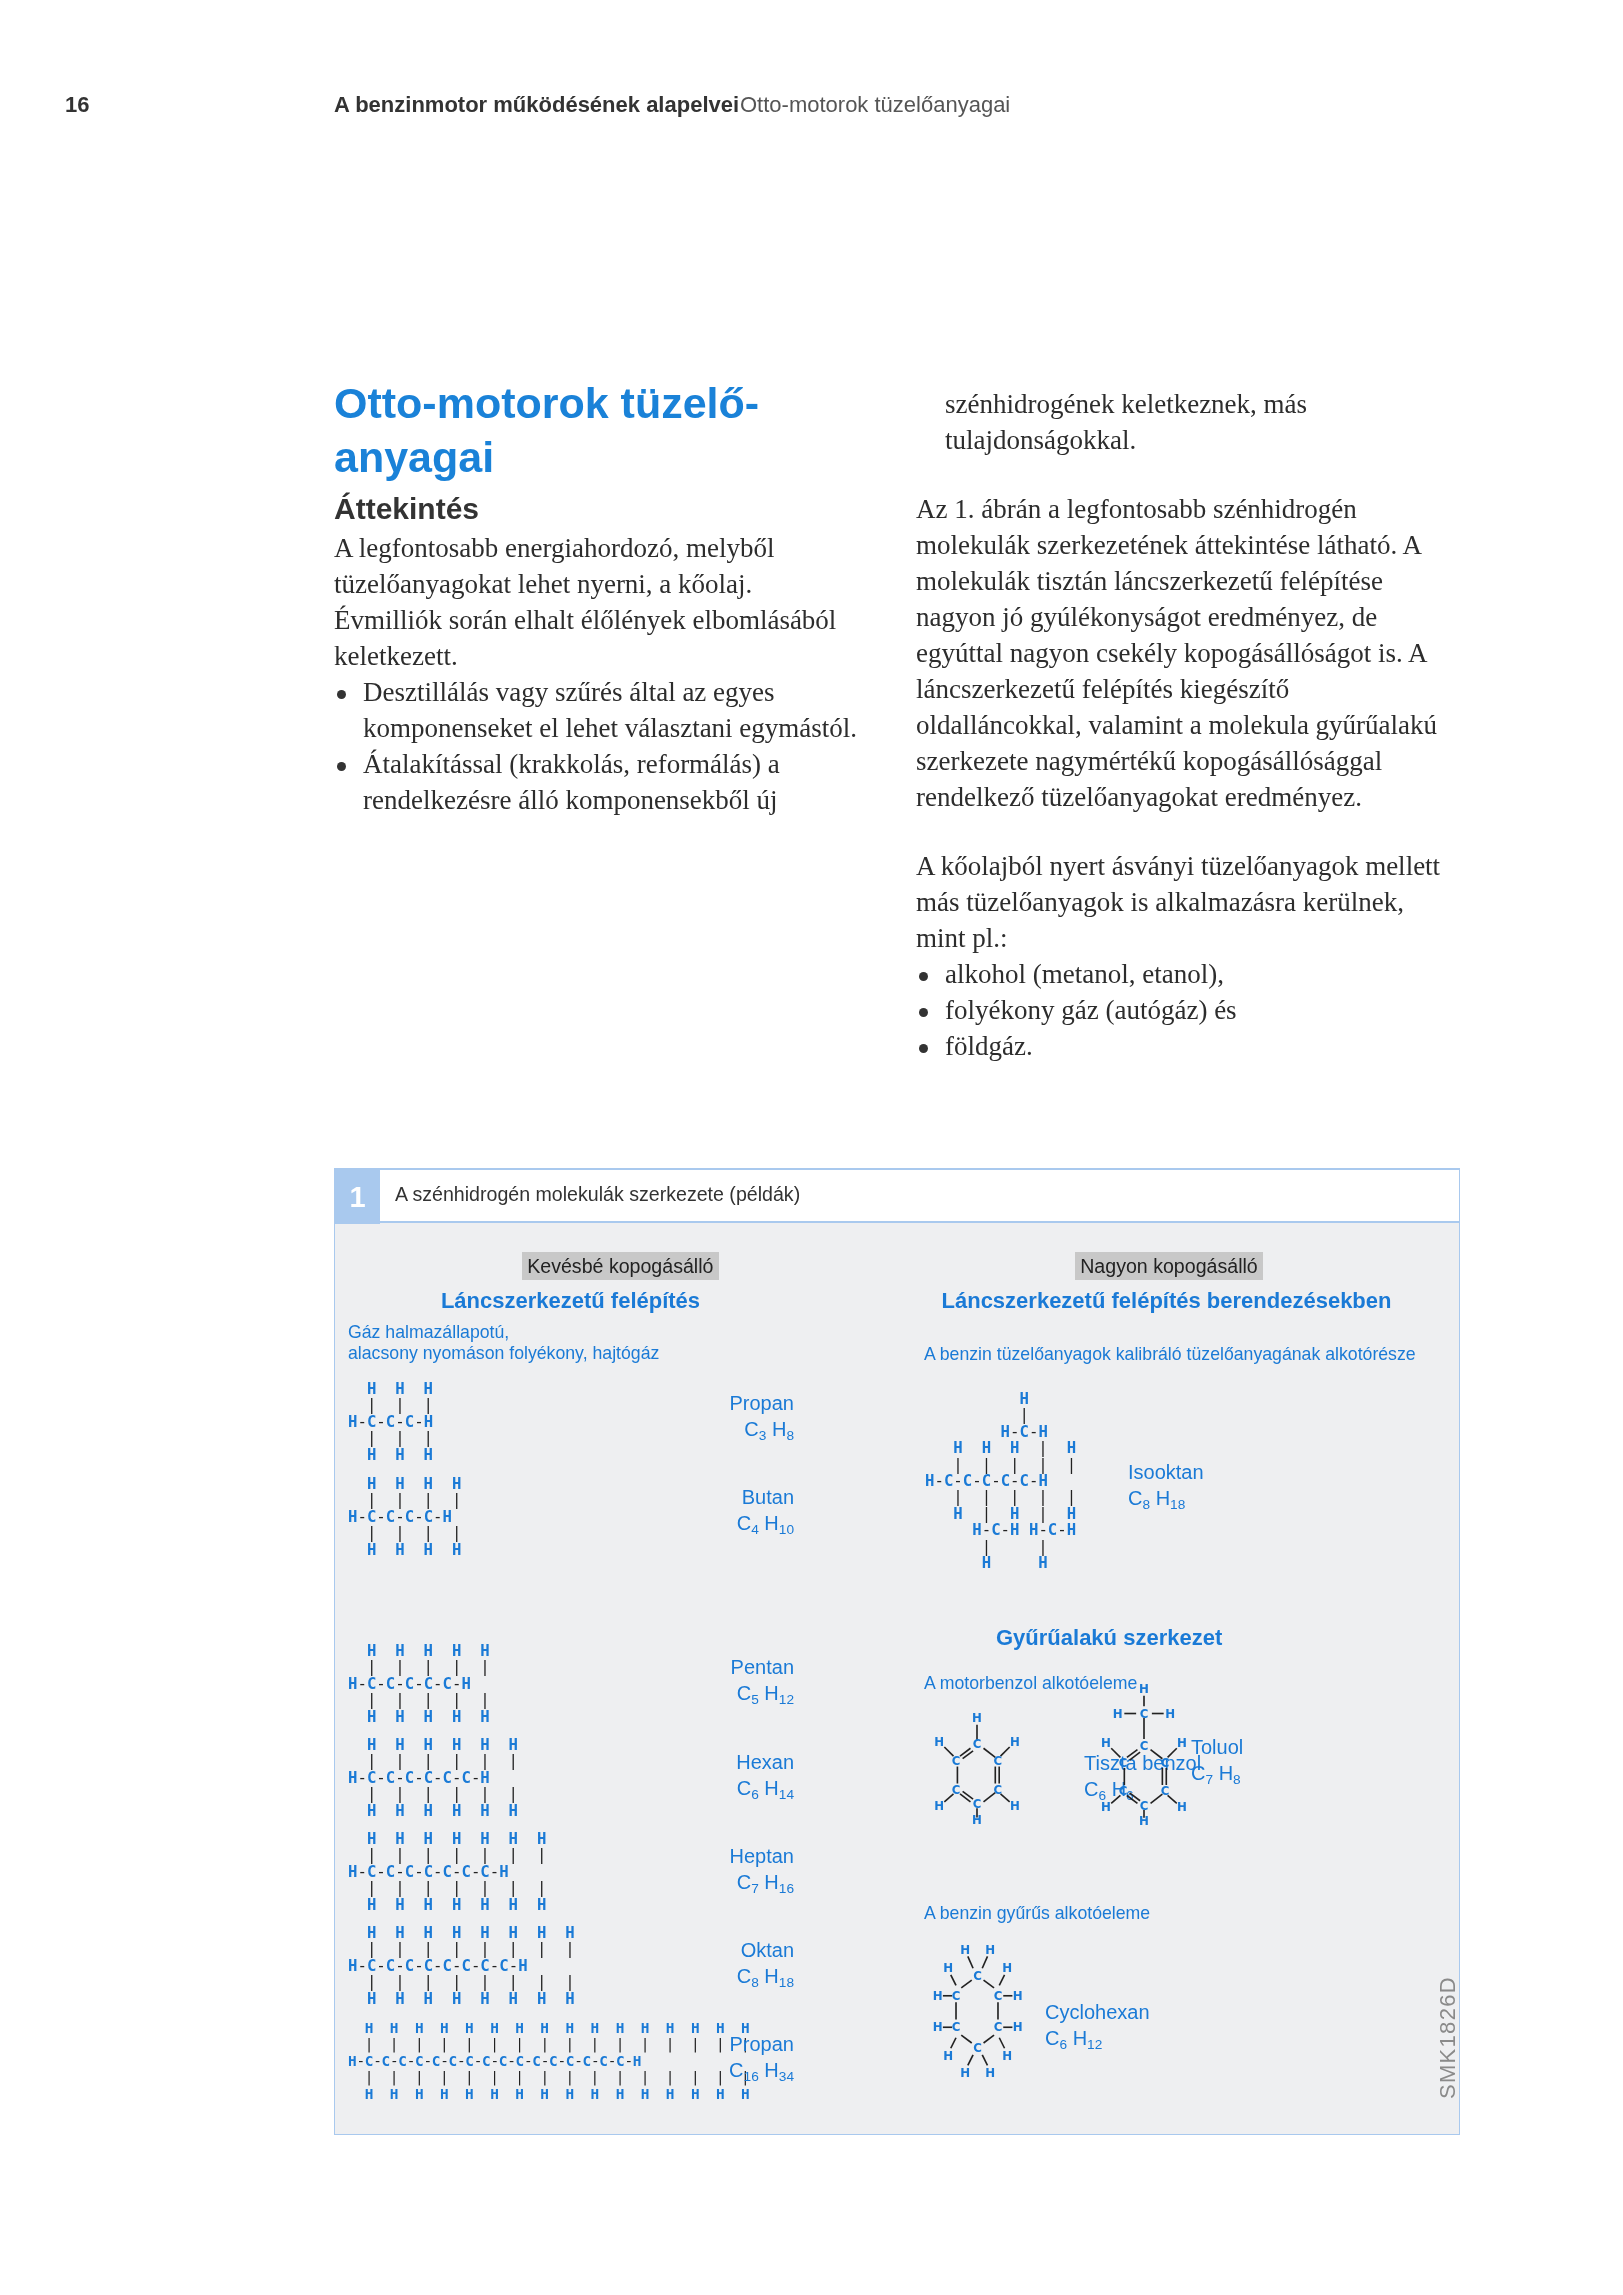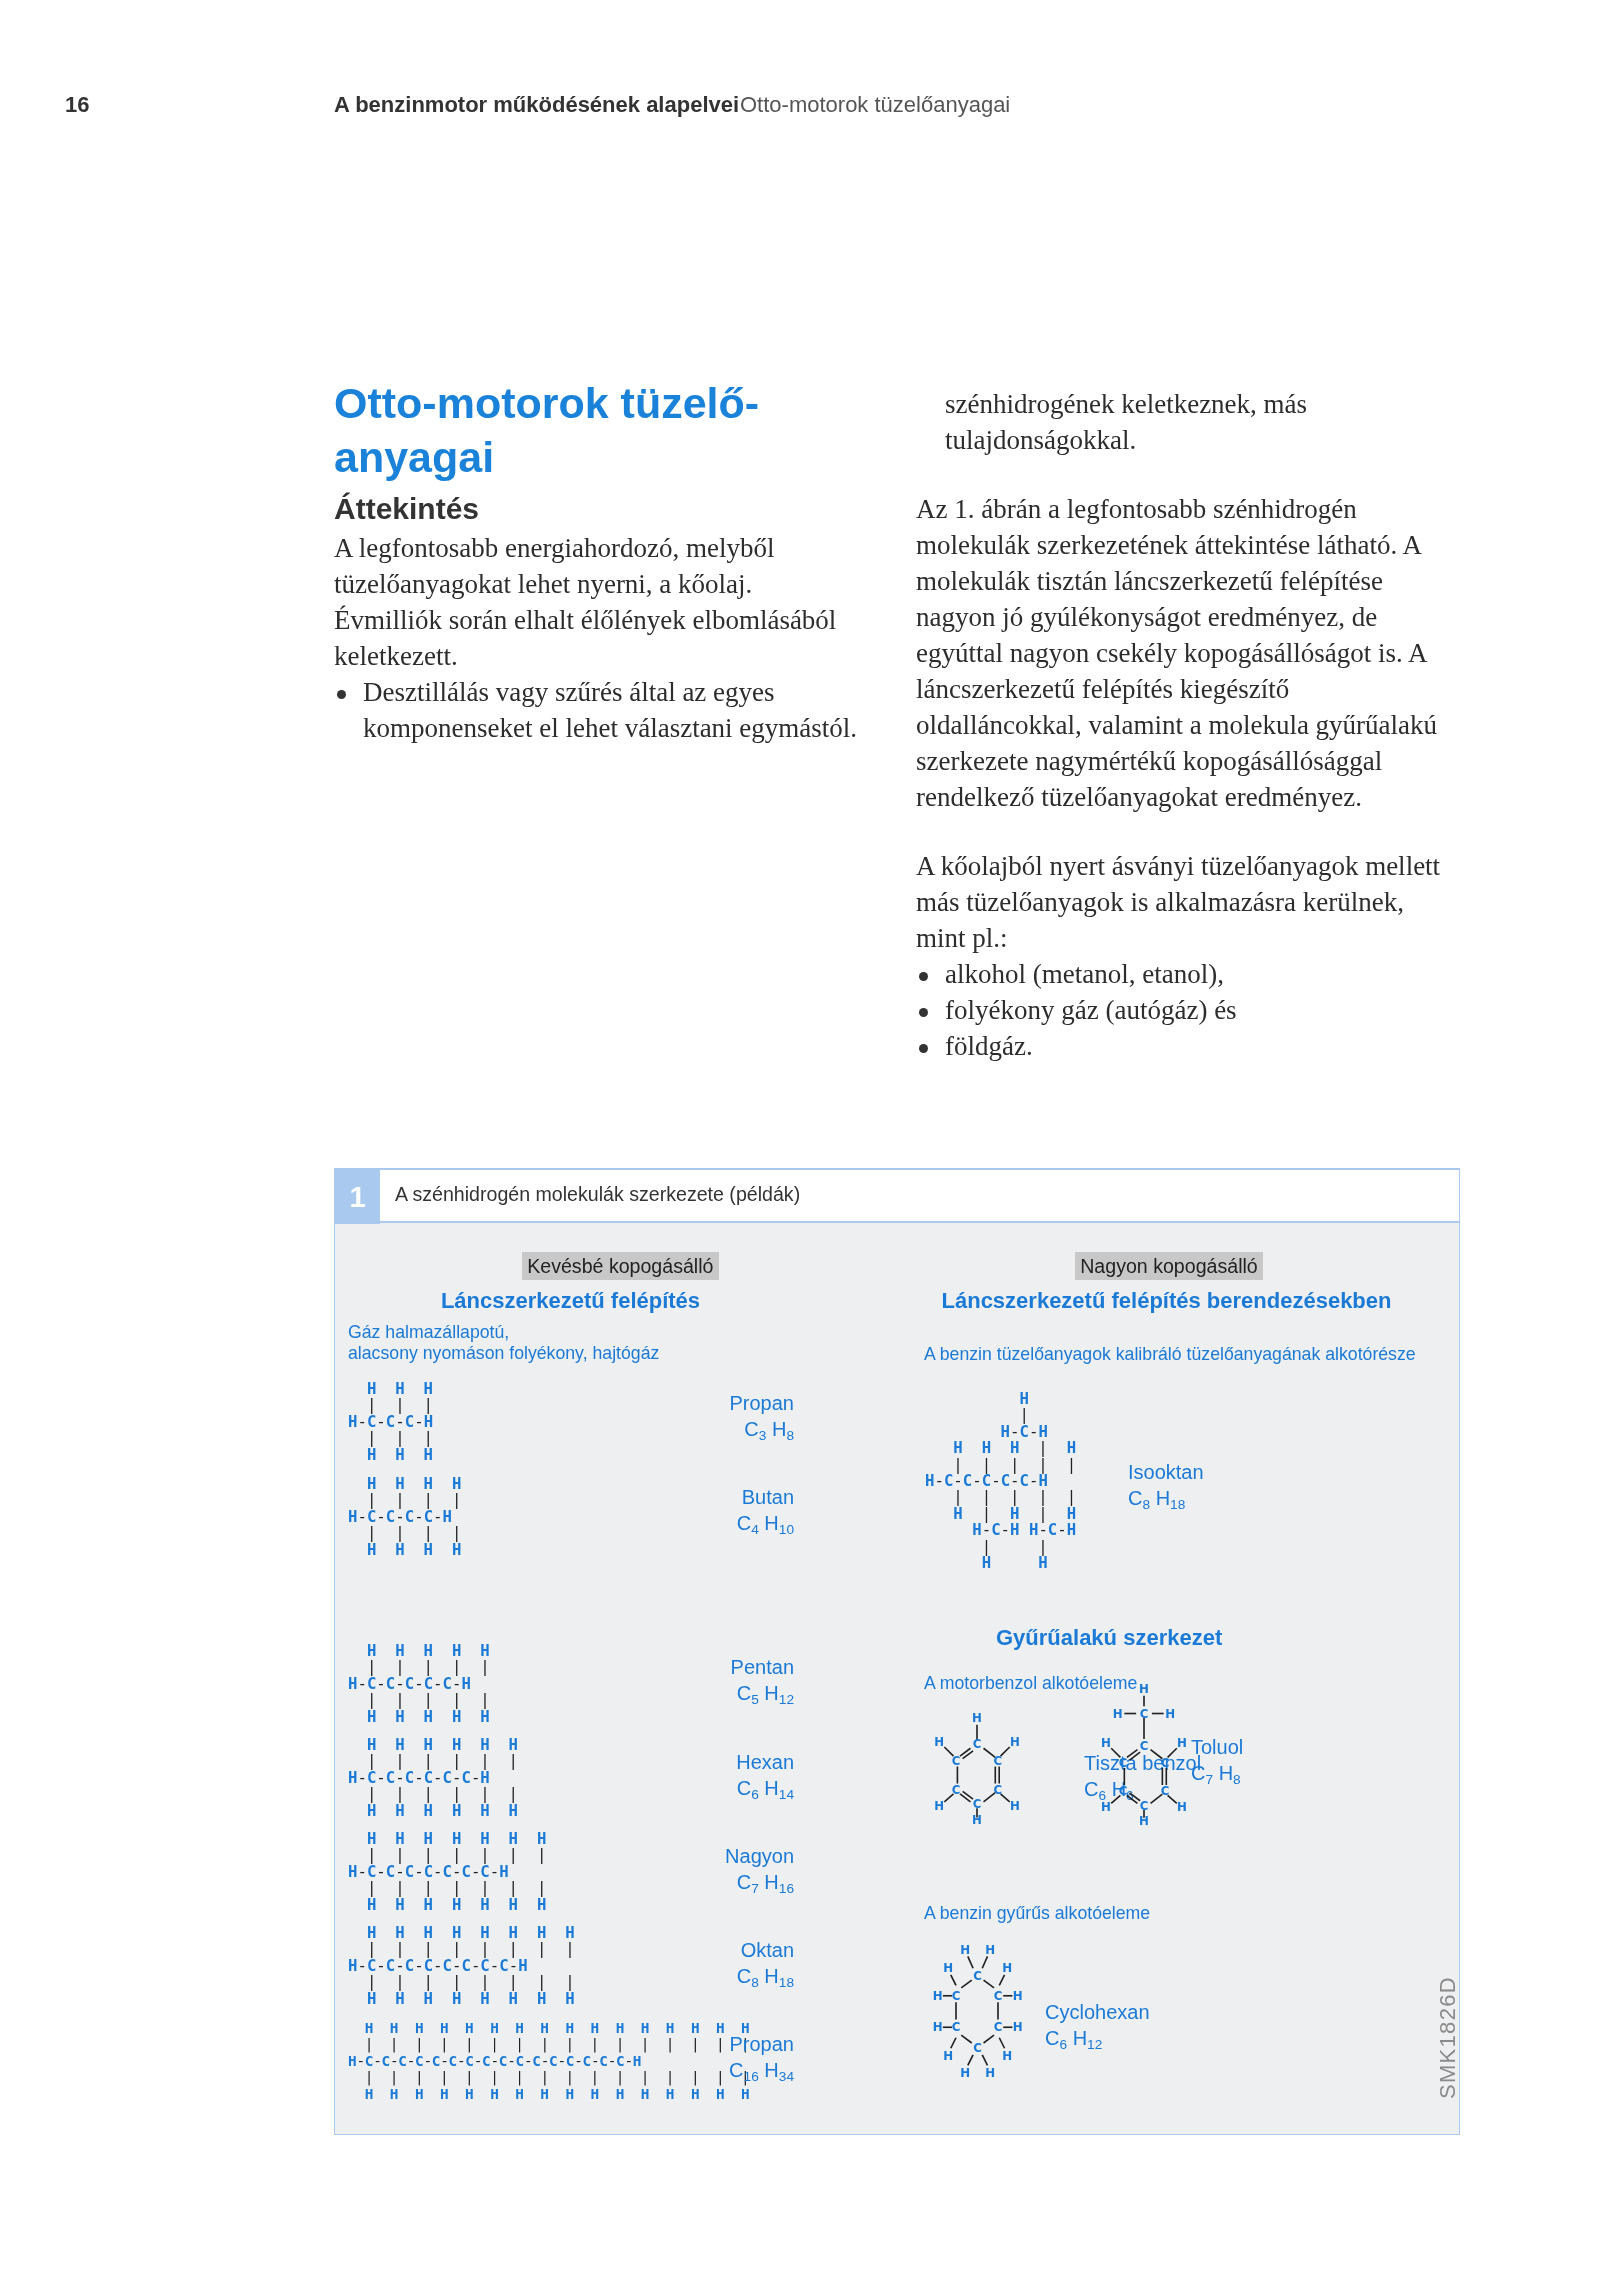--- a/index.html
+++ b/index.html
@@ -46,20 +46,21 @@
 <div class="abs sans title">
   <div>Otto-motorok tüzelő-</div>
   <div>anyagai</div>
 </div>
 <div class="abs sans subhead">Áttekintés</div>
 
 <div class="abs col left-col">
   <p>A legfontosabb energiahordozó, melyből tüzelőanyagokat lehet nyerni, a kőolaj. Évmilliók során elhalt élőlények elbomlásából keletkezett.</p>
   <ul class="bullets">
     <li>Desztillálás vagy szűrés által az egyes komponenseket el lehet választani egymástól.</li>
+    <li>Átalakítással (krakkolás, reformálás) a rendelkezésre álló komponensekből új</li>
   </ul>
 </div>
 
 <div class="abs col right-col">
   <p style="padding-left:29px">szénhidrogének keletkeznek, más tulajdonságokkal.</p>
   <div class="gap"></div>
   <p>Az 1. ábrán a legfontosabb szénhidrogén molekulák szerkezetének áttekintése látható. A molekulák tisztán láncszerkezetű felépítése nagyon jó gyúlékonyságot eredményez, de egyúttal nagyon csekély kopogásállóságot is. A láncszerkezetű felépítés kiegészítő oldalláncokkal, valamint a molekula gyűrűalakú szerkezete nagymértékű kopogásállósággal rendelkező tüzelőanyagokat eredményez.</p>
   <div class="gap"></div>
   <p>A kőolajból nyert ásványi tüzelőanyagok mellett más tüzelőanyagok is alkalmazásra kerülnek, mint pl.:</p>
   <ul class="bullets">
@@ -124,21 +125,21 @@
     <div>Hexan</div>
     <div class="formula">C<sub>6</sub> H<sub>14</sub></div>
   </div>
 
   <div class="abs mol" style="left:13px; top:661px;">  H  H  H  H  H  H  H
   <span class="b">|  |  |  |  |  |  |</span>
 H<span class="b">-</span>C<span class="b">-</span>C<span class="b">-</span>C<span class="b">-</span>C<span class="b">-</span>C<span class="b">-</span>C<span class="b">-</span>C<span class="b">-</span>H
   <span class="b">|  |  |  |  |  |  |</span>
   H  H  H  H  H  H  H</div>
   <div class="abs name" style="left:367px; width:92px; top:673px;">
-    <div>Nagyon</div>
+    <div>Heptan</div>
     <div class="formula">C<sub>7</sub> H<sub>16</sub></div>
   </div>
 
   <div class="abs mol" style="left:13px; top:755px;">  H  H  H  H  H  H  H  H
   <span class="b">|  |  |  |  |  |  |  |</span>
 H<span class="b">-</span>C<span class="b">-</span>C<span class="b">-</span>C<span class="b">-</span>C<span class="b">-</span>C<span class="b">-</span>C<span class="b">-</span>C<span class="b">-</span>C<span class="b">-</span>H
   <span class="b">|  |  |  |  |  |  |  |</span>
   H  H  H  H  H  H  H  H</div>
   <div class="abs name" style="left:367px; width:92px; top:767px;">
     <div>Oktan</div>

